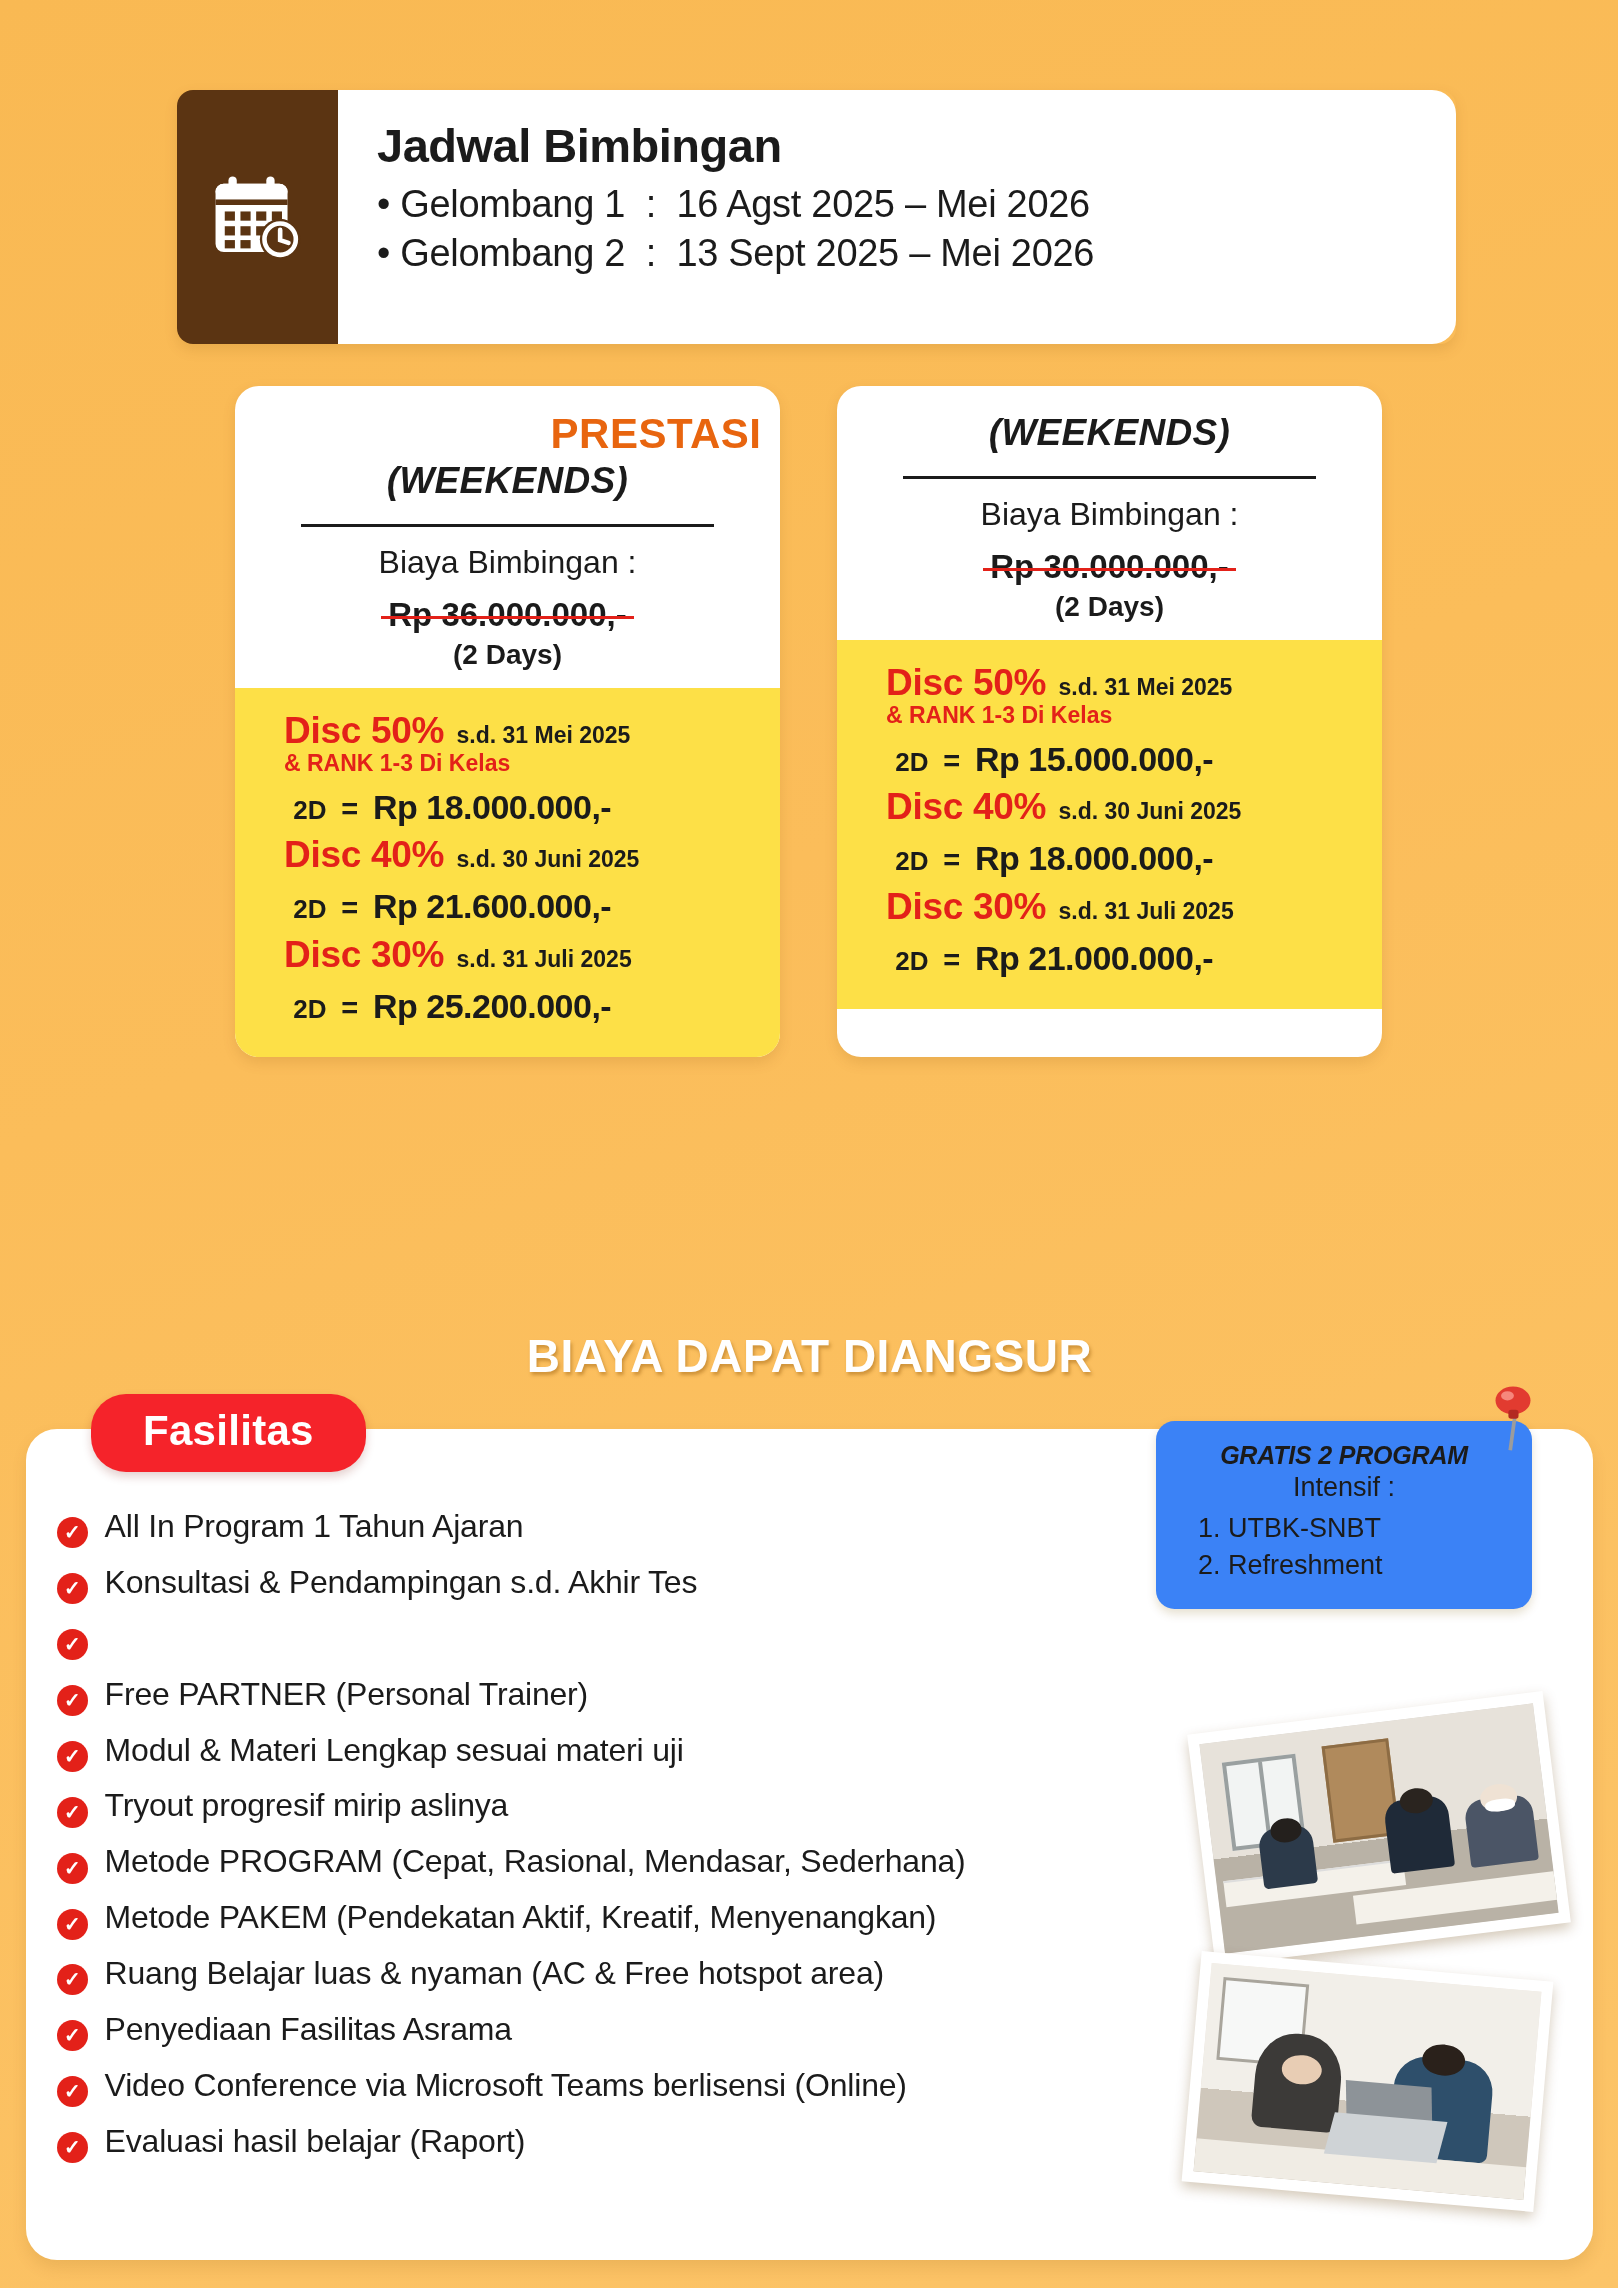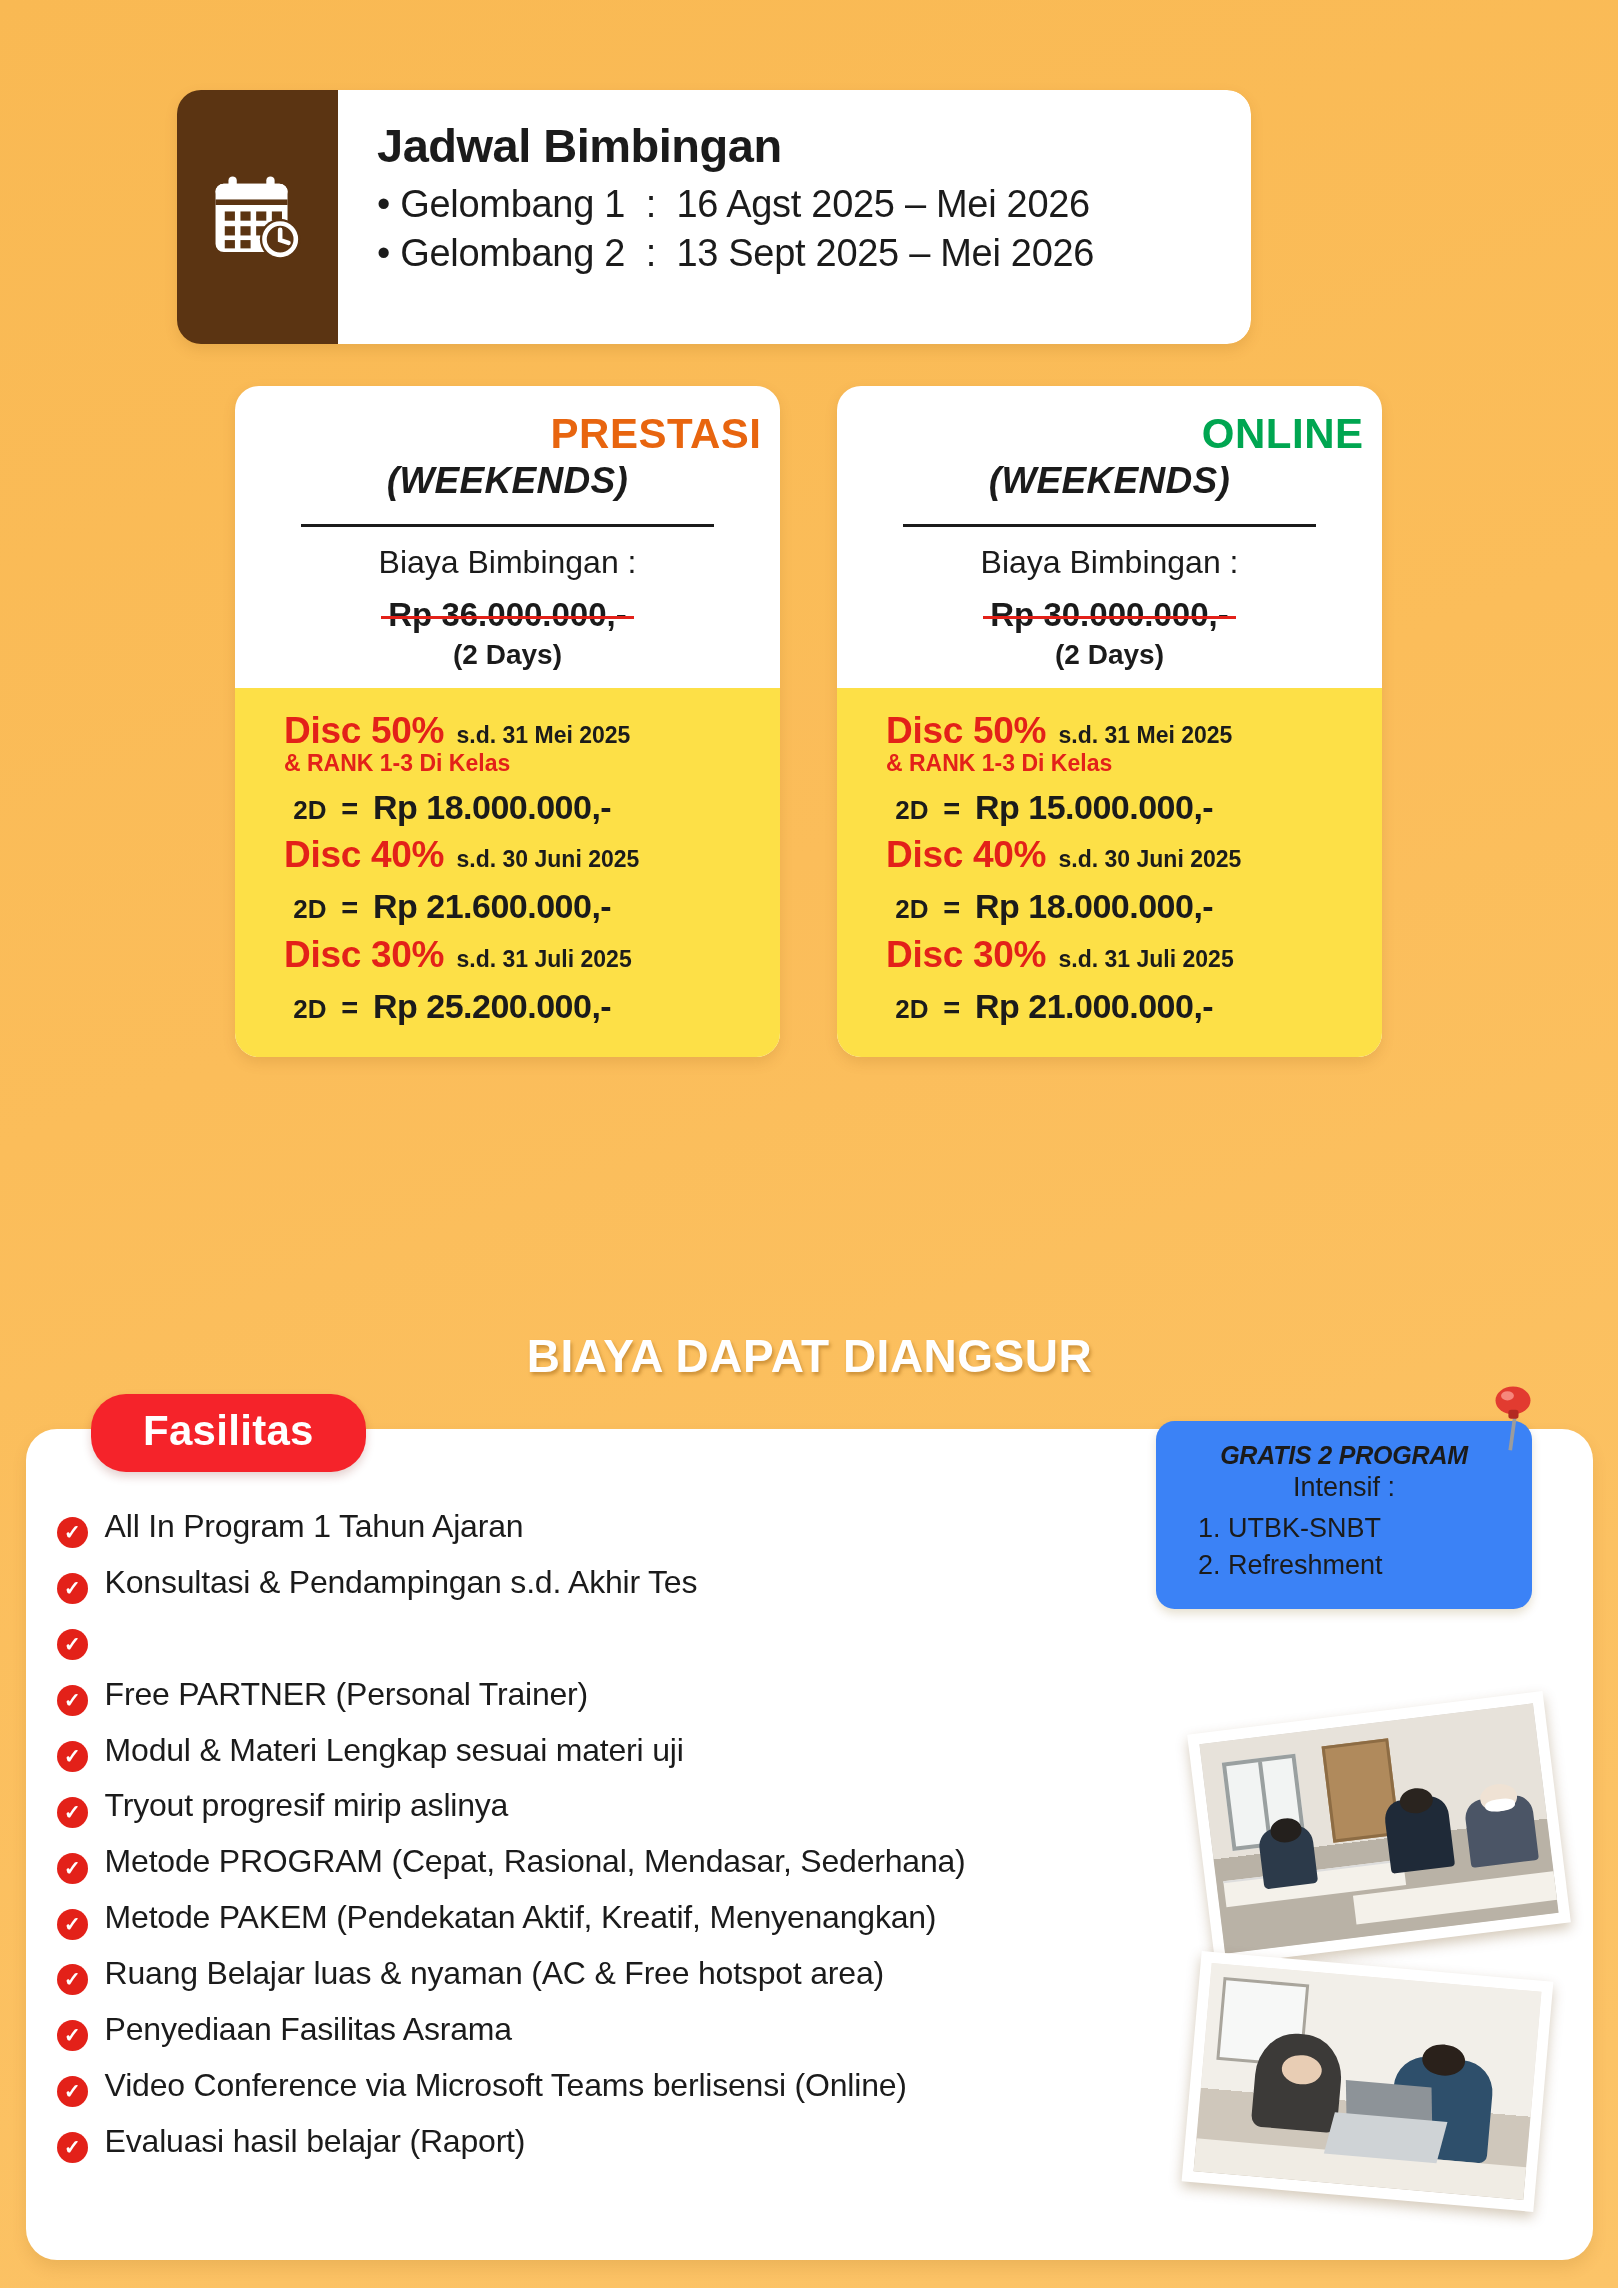--- a/index.html
+++ b/index.html
@@ -12,24 +12,24 @@
     background: linear-gradient(160deg, #f9b953 0%, #fbbd5a 40%, #fcc468 100%);
     position: relative;
     overflow: hidden;
   }
 
   
   .schedule {
     position: absolute;
     left: 177px;
     top: 90px;
-    width: 1074px;
+    width: 1279px;
     height: 254px;
     display: flex;
-    border-radius: 24px;
+    border-radius: 16px;
     overflow: hidden;
     box-shadow: 0 5.5px 13px rgba(120,70,0,.13);
   }
   .schedule-iconbox {
     width: 161px;
     background: #5b3412;
     display: flex;
     align-items: center;
     justify-content: center;
     flex: 0 0 161px;
@@ -379,21 +379,20 @@
         <span class="price-dur">2D</span>
         <span class="price-eq">=</span>
         <span class="price-val">Rp 25.200.000,-</span>
       </div>
 
     </div>
   </div>
 
   <div class="card">
     <div class="card-top">
-      <div class="card-name online">ONLINE</div>
       <div class="card-sub">(WEEKENDS)</div>
       <div class="card-hr"></div>
       <div class="card-fee-label">Biaya Bimbingan :</div>
       <div class="card-price-strike">Rp 30.000.000,-</div>
       <div class="card-days">(2 Days)</div>
     </div>
     <div class="card-bottom">
 
       <div class="disc-row">
         <span class="disc-main">Disc 50%</span>

